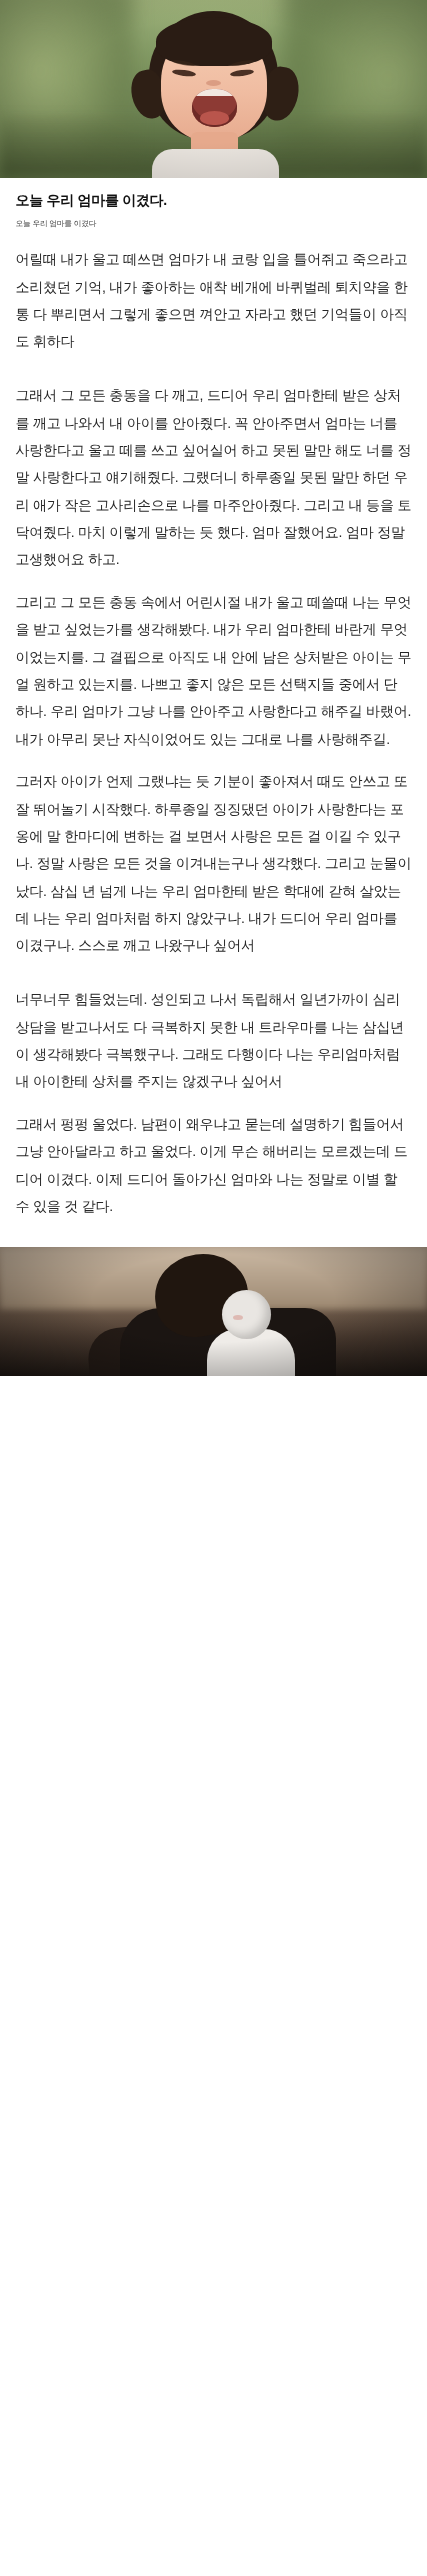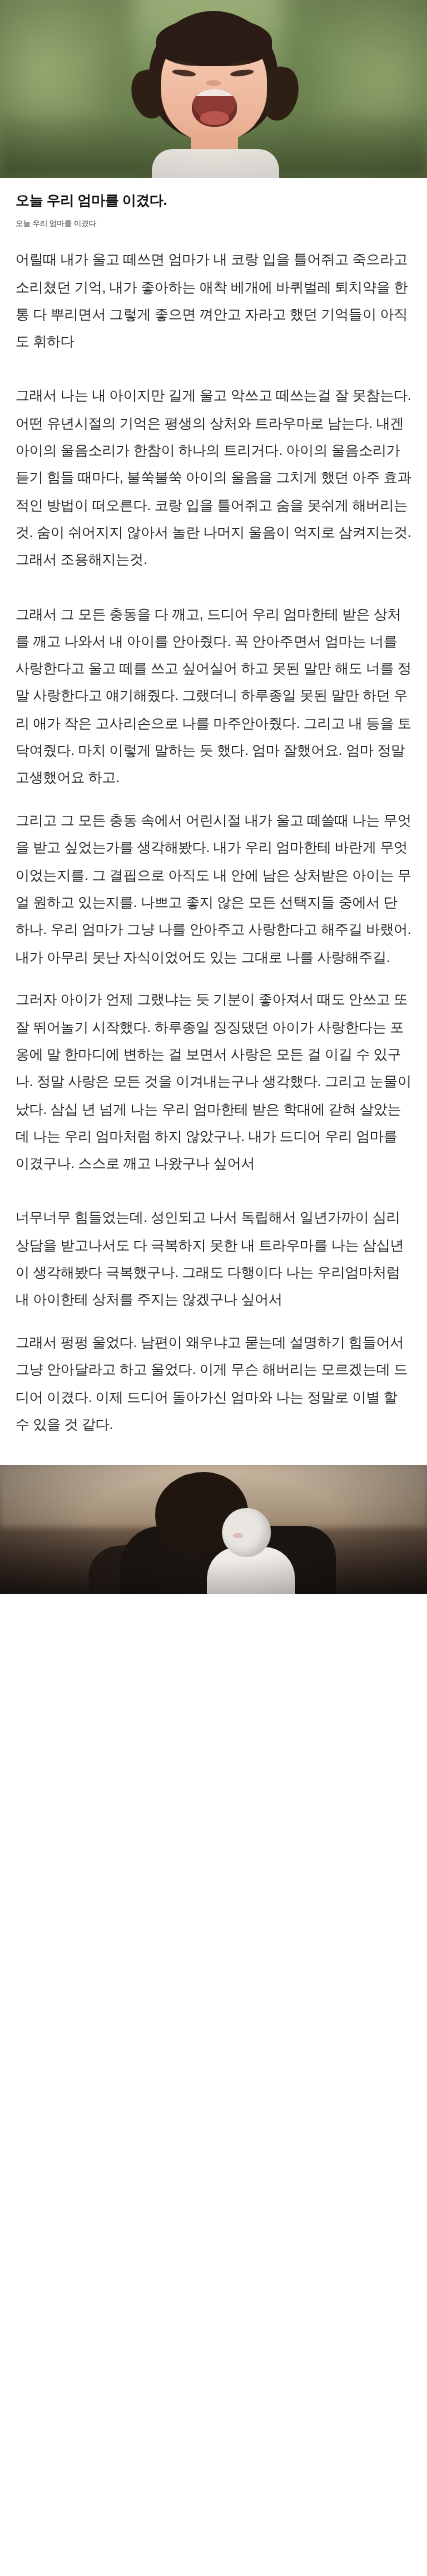--- a/index.html
+++ b/index.html
@@ -296,21 +296,20 @@
       <div class="shirt"></div>
     </div>
     <div class="vignette"></div>
   </div>
 
   <div class="article">
     <h1 class="title">오늘 우리 엄마를 이겼다.</h1>
     <p class="subtitle">오늘 우리 엄마를 이겼다</p>
 
     <p class="para gap-big">어릴때 내가 울고 떼쓰면 엄마가 내 코랑 입을 틀어쥐고 죽으라고 소리쳤던 기억, 내가 좋아하는 애착 베개에 바퀴벌레 퇴치약을 한 통 다 뿌리면서 그렇게 좋으면 껴안고 자라고 했던 기억들이 아직도 휘하다</p>
-    <p class="para gap-big">그래서 나는 내 아이지만 길게 울고 악쓰고 떼쓰는걸 잘 못참는다. 어떤 유년시절의 기억은 평생의 상처와 트라우마로 남는다. 내겐 아이의 울음소리가 한참이 하나의 트리거다. 아이의 울음소리가 듣기 힘들 때마다, 불쑥불쑥 아이의 울음을 그치게 했던 아주 효과적인 방법이 떠오른다. 코랑 입을 틀어쥐고 숨을 못쉬게 해버리는 것. 숨이 쉬어지지 않아서 놀란 나머지 울음이 억지로 삼켜지는것. 그래서 조용해지는것.</p>
     <p class="para">그래서 그 모든 충동을 다 깨고, 드디어 우리 엄마한테 받은 상처를 깨고 나와서 내 아이를 안아줬다. 꼭 안아주면서 엄마는 너를 사랑한다고 울고 떼를 쓰고 싶어실어 하고 못된 말만 해도 너를 정말 사랑한다고 얘기해줬다. 그랬더니 하루종일 못된 말만 하던 우리 애가 작은 고사리손으로 나를 마주안아줬다. 그리고 내 등을 토닥여줬다. 마치 이렇게 말하는 듯 했다. 엄마 잘했어요. 엄마 정말 고생했어요 하고.</p>
     <p class="para">그리고 그 모든 충동 속에서 어린시절 내가 울고 떼쓸때 나는 무엇을 받고 싶었는가를 생각해봤다. 내가 우리 엄마한테 바란게 무엇이었는지를. 그 결핍으로 아직도 내 안에 남은 상처받은 아이는 무얼 원하고 있는지를. 나쁘고 좋지 않은 모든 선택지들 중에서 단 하나. 우리 엄마가 그냥 나를 안아주고 사랑한다고 해주길 바랬어. 내가 아무리 못난 자식이었어도 있는 그대로 나를 사랑해주길.</p>
     <p class="para gap-big">그러자 아이가 언제 그랬냐는 듯 기분이 좋아져서 때도 안쓰고 또 잘 뛰어놀기 시작했다. 하루종일 징징댔던 아이가 사랑한다는 포옹에 말 한마디에 변하는 걸 보면서 사랑은 모든 걸 이길 수 있구나. 정말 사랑은 모든 것을 이겨내는구나 생각했다. 그리고 눈물이 났다. 삼십 년 넘게 나는 우리 엄마한테 받은 학대에 갇혀 살았는데 나는 우리 엄마처럼 하지 않았구나. 내가 드디어 우리 엄마를 이겼구나. 스스로 깨고 나왔구나 싶어서</p>
     <p class="para">너무너무 힘들었는데. 성인되고 나서 독립해서 일년가까이 심리상담을 받고나서도 다 극복하지 못한 내 트라우마를 나는 삼십년이 생각해봤다 극복했구나. 그래도 다행이다 나는 우리엄마처럼 내 아이한테 상처를 주지는 않겠구나 싶어서</p>
     <p class="para">그래서 펑펑 울었다. 남편이 왜우냐고 묻는데 설명하기 힘들어서 그냥 안아달라고 하고 울었다. 이게 무슨 해버리는 모르겠는데 드디어 이겼다. 이제 드디어 돌아가신 엄마와 나는 정말로 이별 할 수 있을 것 같다.</p>
   </div>
 
   <div class="bottom-photo bp">
     <div class="bg"></div>
     <div class="wall"></div>

